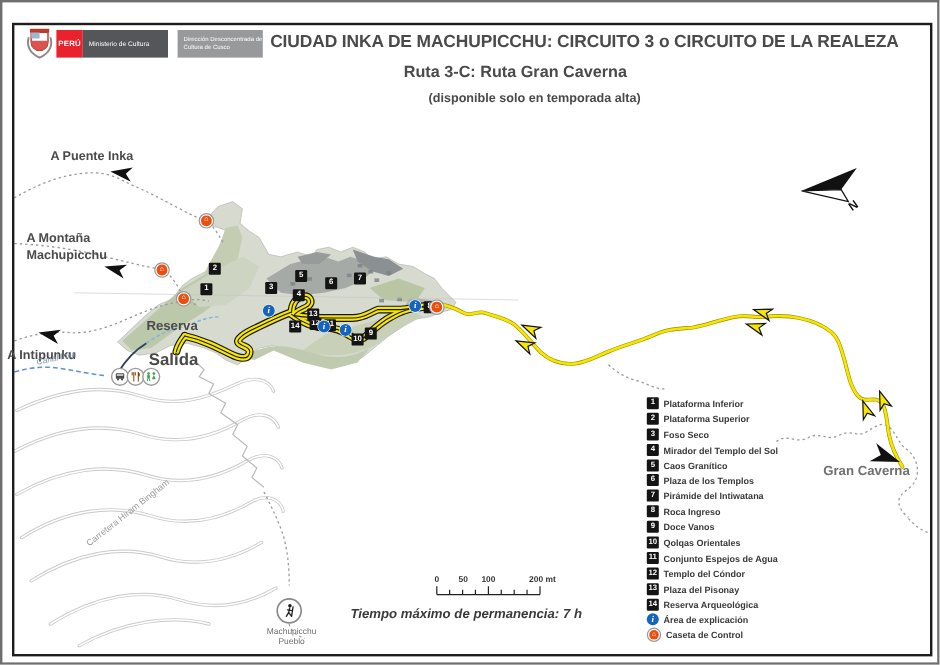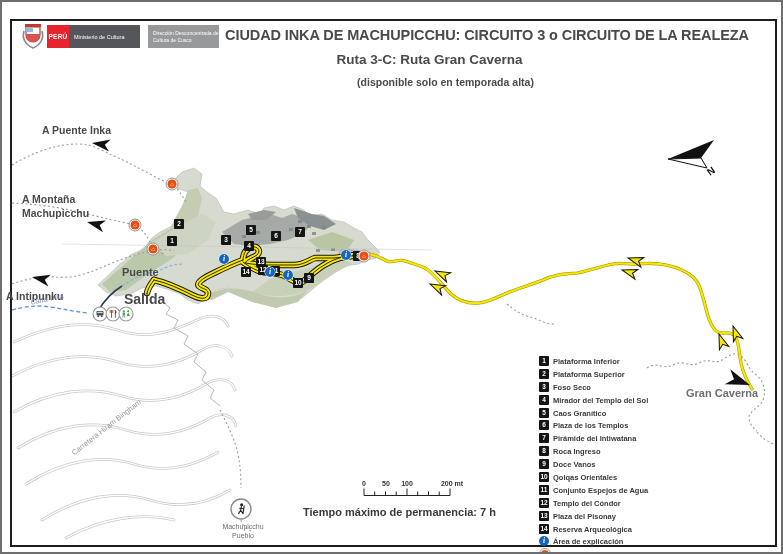--- a/index.html
+++ b/index.html
@@ -35,30 +35,30 @@
   
   .nsq{position:absolute;width:10px;height:10px;background:#141414;color:#fff;font-weight:bold;font-size:6.5px;line-height:10px;
        text-align:center;border-radius:1px;transform:translate(-50%,-50%);}
   .ipt{position:absolute;width:10px;height:10px;border-radius:50%;background:#1565c0;color:#fff;
        font:italic bold 7.5px/9.5px "Liberation Serif",serif;text-align:center;transform:translate(-50%,-50%);box-shadow:0 0 0 .5px #fff;}
   .cpt{position:absolute;width:13px;height:13px;border-radius:50%;background:#fff;border:1px solid #979797;box-sizing:border-box;
        transform:translate(-50%,-50%);display:flex;align-items:center;justify-content:center;}
   .cpt-in{width:8.5px;height:8.5px;border-radius:50%;background:#e8500f;color:#fff;font-size:6px;line-height:8.5px;text-align:center;display:block;}
 
   
-  .lg-row{position:absolute;left:537px;width:235px;height:12px;display:flex;align-items:center;gap:4px;margin-top:25px;}
+  .lg-row{position:absolute;left:537px;width:235px;height:12px;display:flex;align-items:center;gap:4px;}
   .lg-sq{width:10px;height:10px;background:#141414;color:#fff;font-weight:bold;font-size:6.5px;line-height:10px;text-align:center;border-radius:1px;flex:none;}
   .lg-info{width:10px;height:10px;border-radius:50%;background:#1565c0;color:#fff;font:italic bold 7.5px/9.5px "Liberation Serif",serif;text-align:center;flex:none;}
   .lg-cas{width:12px;height:12px;border-radius:50%;background:#fff;border:1px solid #979797;box-sizing:border-box;display:flex;align-items:center;justify-content:center;flex:none;}
   .lg-cas span{width:8px;height:8px;border-radius:50%;background:#e8500f;color:#fff;font-size:5.5px;line-height:8px;text-align:center;display:block;}
   .lg-label{font-size:7.5px;font-weight:bold;color:#3a3a3a;white-space:nowrap;}
 
   
   .sc-lab{position:absolute;top:478px;transform:translateX(-50%);font-size:7px;color:#333;font-weight:bold;white-space:nowrap;}
-  .tiempo{position:absolute;left:290px;top:504px;width:215px;text-align:center;font-size:11px;font-weight:bold;color:#3a3a3a;}
+  .tiempo{position:absolute;left:290px;top:504px;width:215px;text-align:left;font-size:11px;font-weight:bold;color:#3a3a3a;font-style:italic;}
 </style>
 </head>
 <body>
 
 <div class="canvas">
 
   <svg class="map" width="783" height="554" viewBox="0 0 783 554">
 
     <path d="M96,283 L118,262 L130,252 L142,247 L150,236 L158,230 L170,224 L178,214 L182,200 L186,190 L175,186 L172,178 L180,170 L192,166 L200,172 L198,184 L205,190 L214,196 L222,210 L232,212 L246,208 L258,212 L262,206 L272,204 L282,208 L292,204 L302,208 L308,214 L320,212 L330,218 L342,220 L352,226 L360,230 L366,238 L374,246 L378,250 L374,256 L366,258 L356,262 L344,264 L334,270 L322,278 L312,286 L300,296 L288,300 L274,304 L260,300 L246,296 L236,290 L226,286 L214,288 L204,296 L196,302 L186,298 L178,292 L168,288 L154,284 L140,286 L128,292 L114,294 L104,290 Z" fill="#d6dacf" stroke="#b5b9b0" stroke-width="0.6"></path>
     <path d="M100,282 L150,238 L170,226 L182,216 L196,228 L186,244 L168,258 L146,272 L124,288 L108,290 Z" fill="#b9c5a5" opacity="0.9"></path>
@@ -226,21 +226,21 @@
     <div class="logo-box box-dir">Dirección Desconcentrada de Cultura de Cusco</div>
     <div class="title">CIUDAD INKA DE MACHUPICCHU: CIRCUITO 3 o CIRCUITO DE LA REALEZA</div>
     <div class="subtitle">Ruta 3-C: Ruta Gran Caverna</div>
     <div class="avail">(disponible solo en temporada alta)</div>
   </div>
 
   <div class="layer ui">
     <div class="mlabel lb-puente">A Puente Inka</div>
     <div class="mlabel lb-montana">A Montaña Machupicchu</div>
     <div class="mlabel lb-intipunku">A Intipunku</div>
-    <div class="mlabel lb-ingreso">Puente</div>
+    <div class="mlabel lb-ingreso">Reserva</div>
     <div class="mlabel lb-salida">Salida</div>
     <div class="mlabel lb-caverna">Gran Caverna</div>
     <div class="mlabel lb-canal">Canal Inka</div>
     <div class="mlabel lb-carretera">Carretera Hiram Bingham</div>
     <div class="mlabel lb-pueblo">Machupicchu Pueblo</div>
   </div>
 
   <div class="layer ui" id="marker-layer">
       <div class="nsq" style="left: 170px; top: 239px;">1</div>
       <div class="nsq" style="left: 177px; top: 222px;">2</div>

